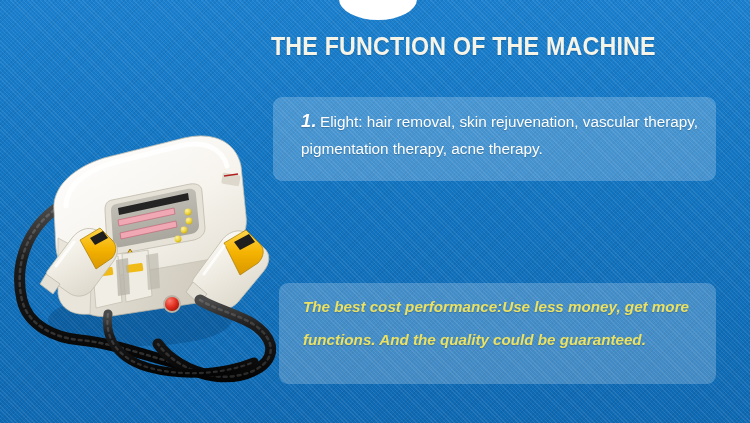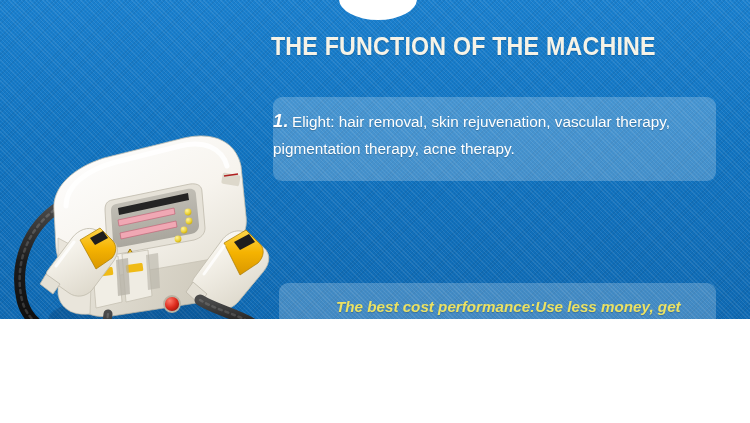--- a/index.html
+++ b/index.html
@@ -5,21 +5,21 @@
   * { box-sizing: border-box; margin: 0; padding: 0; }
 
   html, body {
     width: 750px; height: 423px;
     overflow: hidden;
     font-family: "Liberation Sans", sans-serif;
   }
 
   #banner {
     position: relative;
-    width: 750px; height: 319px;
+    width: 750px; height: 423px;
     background-color: #1378c6;
     background-image:
       repeating-linear-gradient(45deg,
         rgba(255,255,255,0.085) 0px, rgba(255,255,255,0.085) 1px,
         rgba(0,0,0,0) 1px, rgba(0,0,0,0) 3px),
       repeating-linear-gradient(-45deg,
         rgba(0,0,0,0.06) 0px, rgba(0,0,0,0.06) 1px,
         rgba(0,0,0,0) 1px, rgba(0,0,0,0) 3px),
       linear-gradient(180deg, #1a80cf 0%, #1275c2 45%, #0f6ab4 100%);
     overflow: hidden;
@@ -54,21 +54,21 @@
   }
 
   
   .card {
     position: absolute;
     background: rgba(255,255,255,0.215);
     border-radius: 9px;
     color: #ffffff;
   }
   .card-inner {
-    padding: 11px 14px 11px 0;
+    padding: 11px 14px 11px 28px;
     font-size: 15.3px;
     line-height: 27px;
     text-shadow: 0 1px 1px rgba(0,0,0,0.22);
   }
 
   #card-1 { left: 273px; top: 97px;  width: 443px; height: 84px; }
   #card-2 { left: 273px; top: 191px; width: 443px; height: 84px; }
   #card-3 { left: 279px; top: 283px; width: 437px; height: 101px; }
 
   .num {
@@ -81,21 +81,20 @@
   .body-text { }
 
   #card-3 .card-inner {
     color: #ebe264;
     font-weight: bold;
     font-style: italic;
     font-size: 15.2px;
     line-height: 33px;
     padding: 7px 14px 7px 24px;
     text-shadow: 0 1px 1px rgba(0,0,0,0.2);
-    margin-left: 33px;
   }
 
   
   #machine {
     position: absolute;
     left: 8px; top: 88px;
     width: 268px; height: 300px;
   }
   #machine svg { display: block; }
 </style>

